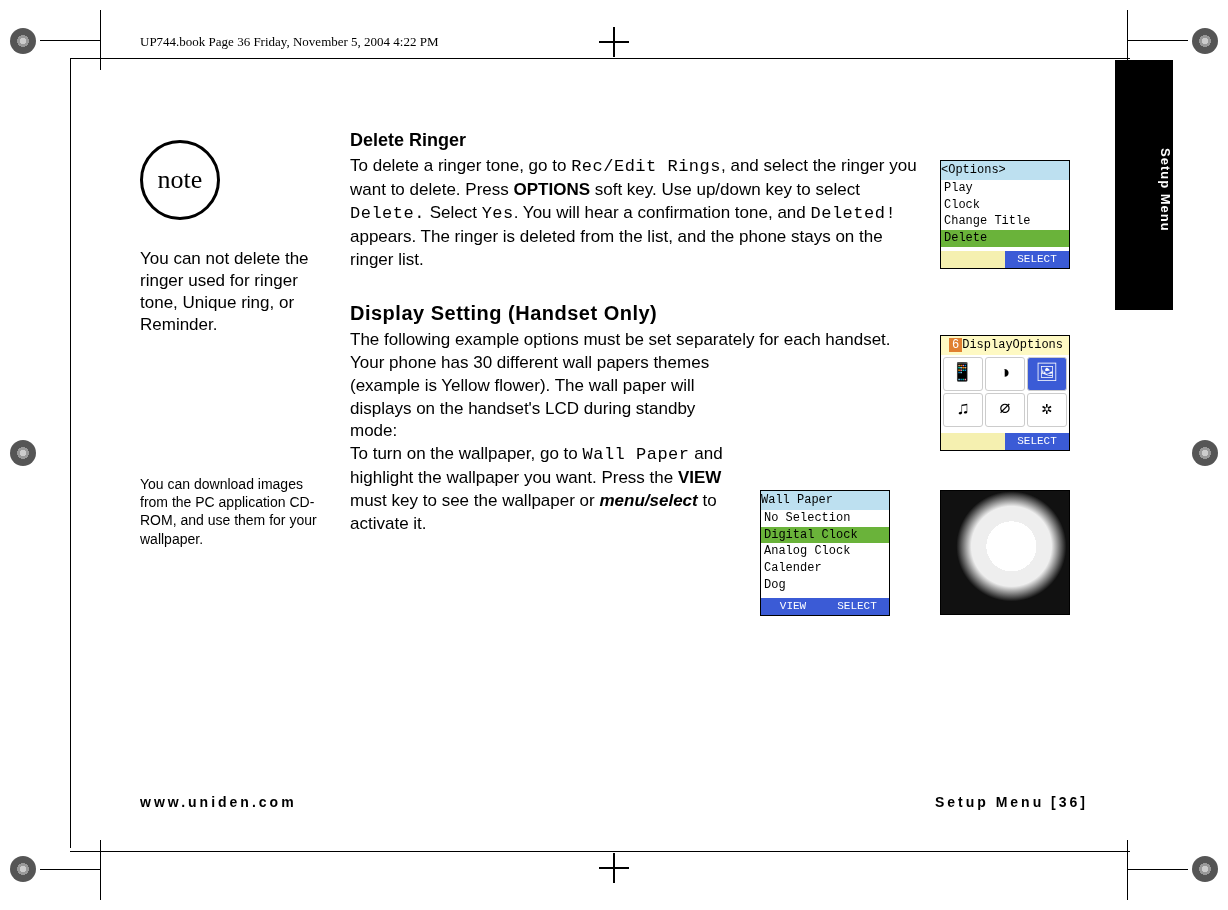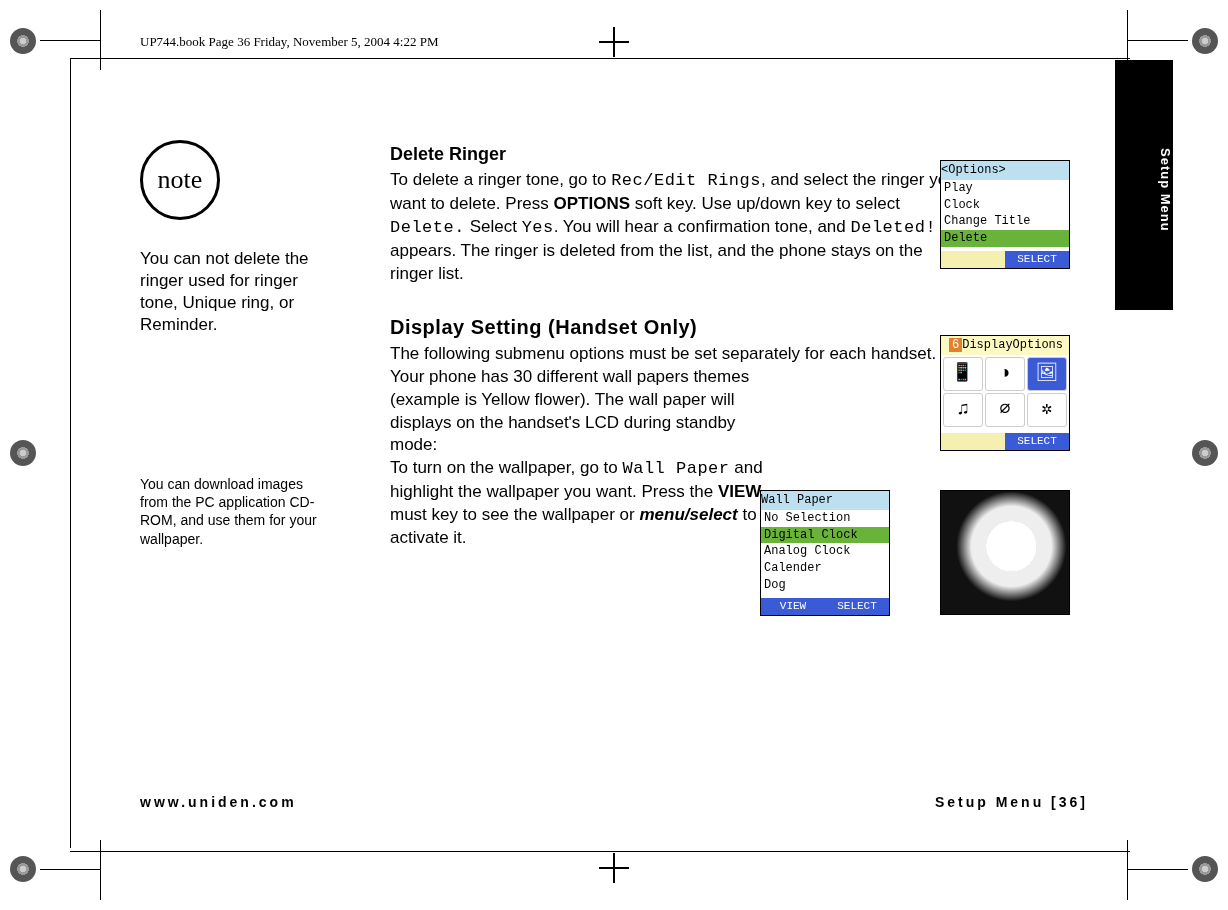--- a/index.html
+++ b/index.html
@@ -15,21 +15,21 @@
 
   .side-bar { position:absolute; right:55px; top:60px; width:58px; height:250px; background:#000; color:#fff; writing-mode: vertical-rl; text-orientation: mixed; text-align:center; font-size:13px; letter-spacing:1px; font-weight:bold; padding-top:10px; }
 
   .page-header { position:absolute; left:140px; top:34px; font-size:13px; font-family: "Times New Roman", serif; }
 
   .note-col { position:absolute; left:140px; top:140px; width:190px; }
   .note-badge { border:3px solid #000; border-radius:50%; width:80px; height:80px; display:flex; align-items:center; justify-content:center; font-family: "Times New Roman", serif; font-size:26px; }
   .note-text { font-size:17px; line-height:1.3; margin-top:28px; }
   .note-text2 { position:absolute; left:140px; top:475px; width:190px; font-size:14px; line-height:1.3; }
 
-  .main { position:absolute; left:350px; top:144px; width:580px;margin-left:40px; }
+  .main { position:absolute; left:350px; top:130px; width:580px; }
   h3 { font-size:18px; font-weight:bold; margin-bottom:4px; }
   h3.section { font-size:20px; margin-top:10px; letter-spacing:.5px; }
   p.body { font-size:17px; line-height:1.35; }
   .lcd-font { font-family: "Courier New", monospace; letter-spacing:.5px; }
 
   .screen { position:absolute; width:130px; border:1px solid #000; font-family: "Courier New", monospace; font-size:12px; line-height:1.4; background:#fff; }
   .screen .hdr { background:#bde0f0; text-align:left; font-weight:normal; padding:1px 0; }
   .screen .row { padding:0 3px; }
   .screen .hl { background:#6ab33a; }
   .screen .softbar { display:flex; margin-top:4px; }
@@ -80,21 +80,21 @@
 </div>
 <div class="note-text2">You can download images from the PC application CD-ROM, and use them for your wallpaper.</div>
 
 <div class="main">
   <h3>Delete Ringer</h3>
   <p class="body">
     <span>To delete a ringer tone, go to </span><span class="lcd-font">Rec/Edit Rings</span><span>, and select the ringer you want to delete. Press </span><strong>OPTIONS</strong><span> soft key. Use up/down key to select </span><span class="lcd-font">Delete.</span><span> Select </span><span class="lcd-font">Yes</span><span>. You will hear a confirmation tone, and </span><span class="lcd-font">Deleted!</span><span> appears. The ringer is deleted from the list, and the phone stays on the ringer list.</span>
   </p>
 
   <h3 class="section" style="margin-top:30px;">Display Setting (Handset Only)</h3>
-  <p class="body">The following submenu options must be set separately for each handset.</p>
+  <p class="body">The following example options must be set separately for each handset.</p>
 
   <p class="body" style="width:390px;">Your phone has 30 different wall papers themes (example is Yellow flower). The wall paper will displays on the handset's LCD during standby mode:</p>
   <p class="body" style="width:390px;">
     <span>To turn on the wallpaper, go to </span><span class="lcd-font">Wall Paper</span><span> and highlight the wallpaper you want. Press the </span><strong>VIEW</strong><span> must key to see the wallpaper or </span><strong><em>menu/select</em></strong><span> to activate it.</span>
   </p>
 </div>
 
 <div class="screen" id="scr-options" style="left:940px; top:160px;">
   <div class="hdr">&lt;Options&gt;</div>
   <div id="opt-rows">

